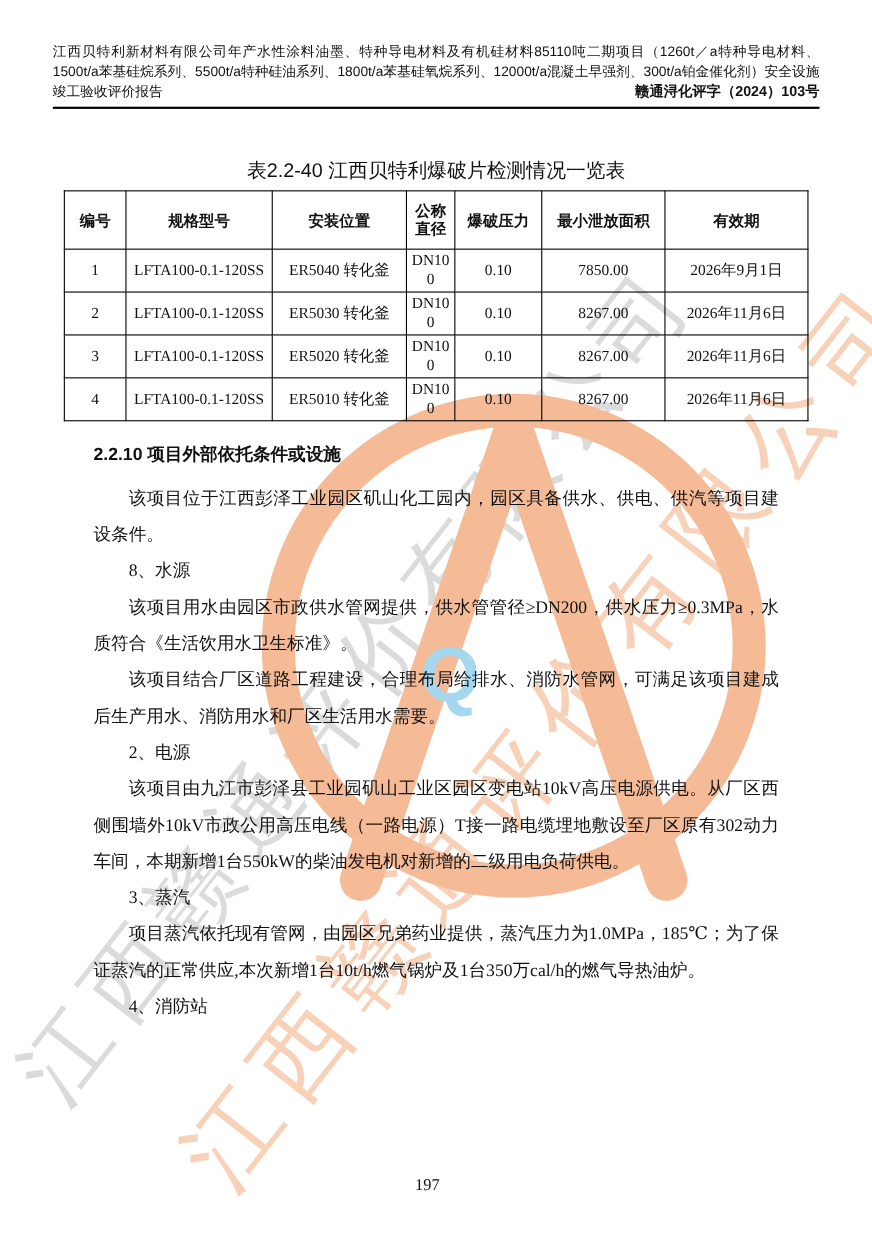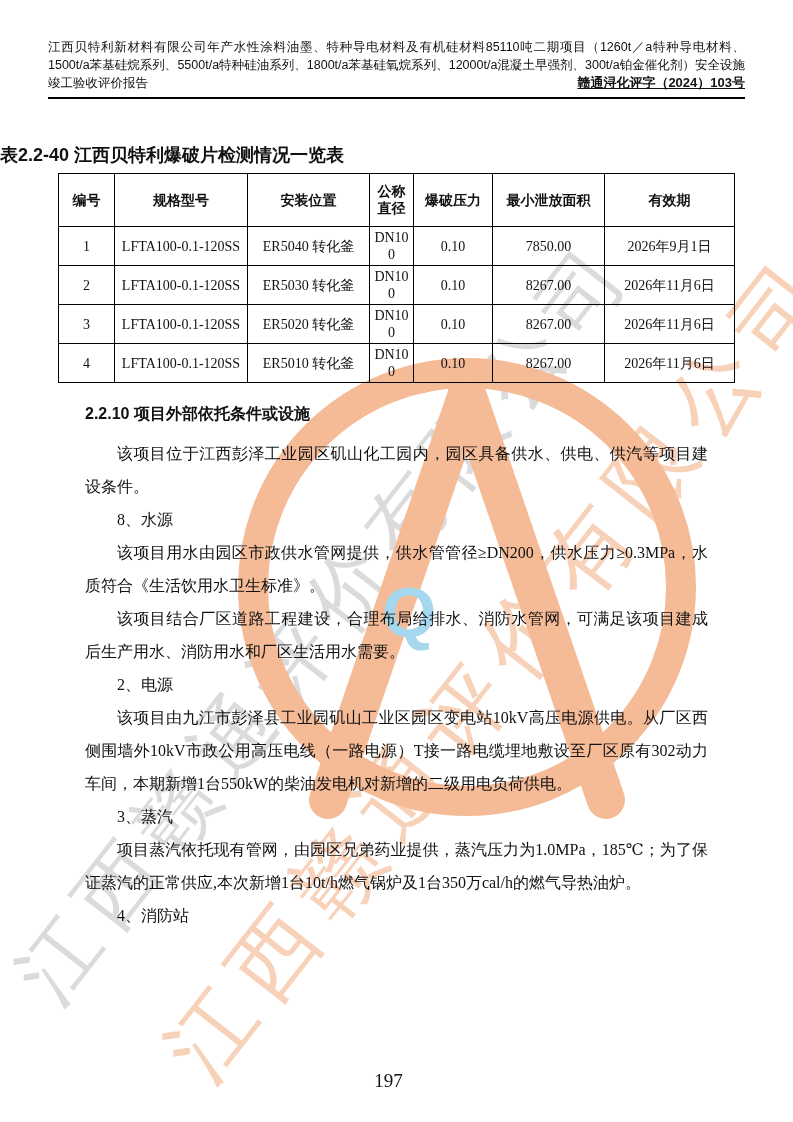--- a/index.html
+++ b/index.html
@@ -48,27 +48,26 @@
     padding-bottom:5px;
     font-family:"Liberation Sans","DejaVu Sans",sans-serif;
     font-size:12.5px;line-height:18px;
     text-align:justify;
   }
   .pg-header .docnum{
     position:absolute;right:0;bottom:5px;
     background:#fff;
     font-weight:bold;font-size:13px;
     padding-left:8px;
-    text-decoration:underline;
   }
   .tbl-caption{
     margin-top:44px;
-    text-align:left;
-    font-family:"Liberation Sans","DejaVu Sans",sans-serif;
-    font-weight:bold;font-size:18px;line-height:24px;
+    text-align:center;
+    font-family:"Liberation Sans","DejaVu Sans",sans-serif;
+    font-weight:normal;font-size:18px;line-height:24px;
   }
   table.det{
     margin:6px auto 0 auto;
     width:676px;
     border-collapse:collapse;
     table-layout:fixed;
     font-size:14px;
   }
   table.det th,table.det td{
     border:1px solid #000;
@@ -87,21 +86,21 @@
   .body-text{margin:0 85px;}
   .note{margin-top:8px;font-size:20px;line-height:33px;text-indent:2em;}
   .sec-heading{
     margin:16px 0 8px 0;
     font-family:"Liberation Sans","DejaVu Sans",sans-serif;
     font-weight:bold;font-size:16px;line-height:30px;
   }
   .para{margin:0;font-size:16px;line-height:33px;text-indent:2em;text-align:justify;}
   .page-number{
     position:absolute;left:0;right:16px;top:1032px;
-    text-align:center;font-size:19px;
+    text-align:center;font-size:15px;
   }
 </style>
 </head>
 <body>
 
 <div class="page">
 
   <div class="watermark">
     <div class="wm-diag gray">江西赣通评价有限公司</div>
     <div class="wm-diag salmon">江西赣通评价有限公司</div>

